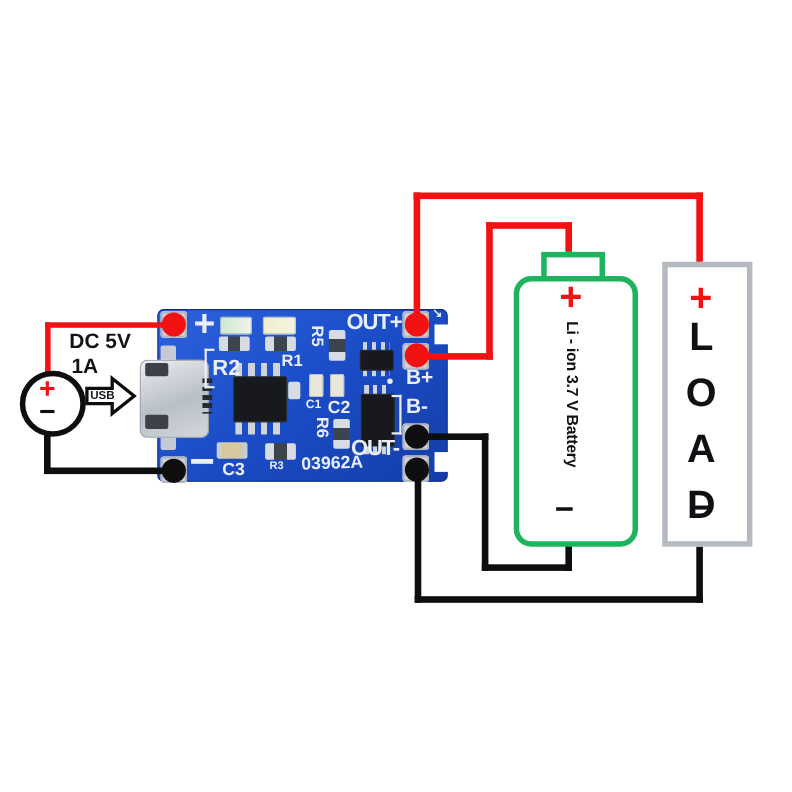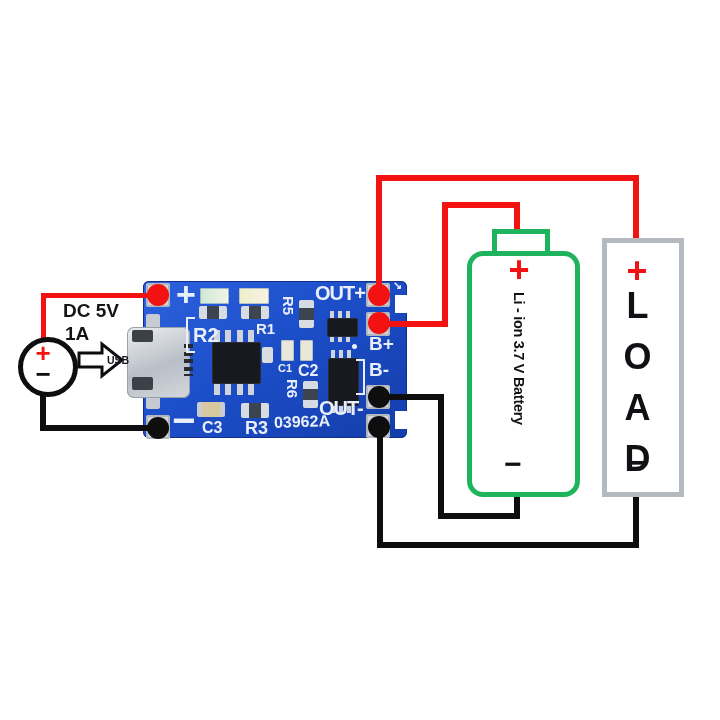--- a/index.html
+++ b/index.html
@@ -101,21 +101,21 @@
   <div class="silk" style="left:369px;top:334px;font-size:19px;">B+</div>
   <div class="silk" style="left:369px;top:360px;font-size:19px;">B-</div>
   <div class="silk" style="left:319px;top:398px;font-size:20px;letter-spacing:-1px;">OUT-</div>
   <div class="silk" style="left:193px;top:325px;font-size:20px;">R2</div>
   <div class="silk" style="left:256px;top:321px;font-size:15px;">R1</div>
   <div class="silk vert" style="left:281px;top:296px;font-size:15px;">R5</div>
   <div class="silk" style="left:278px;top:363px;font-size:11px;">C1</div>
   <div class="silk" style="left:298px;top:363px;font-size:16px;">C2</div>
   <div class="silk vert" style="left:285px;top:379px;font-size:15px;">R6</div>
   <div class="silk" style="left:202px;top:420px;font-size:16px;">C3</div>
-  <div class="silk" style="left:245px;top:419px;font-size:18px;">R3</div>
+  <div class="silk" style="left:245px;top:419px;font-size:10px;">R3</div>
   <div class="silk" style="left:274px;top:414px;font-size:16px;transform:rotate(-2deg);">03962A</div>
   <div class="silk" style="left:393px;top:280px;font-size:11px;">↘</div>
 
   <div class="wire wr" style="left:41px;top:293px;width:5px;height:47px;"></div>
   <div class="wire wr" style="left:41px;top:293px;width:121px;height:5px;"></div>
   <div class="wire wb" style="left:40px;top:385px;width:6px;height:44px;"></div>
   <div class="wire wb" style="left:40px;top:425px;width:122px;height:6px;"></div>
 
   <div class="wire wr" style="left:376px;top:175px;width:6px;height:122px;"></div>
   <div class="wire wr" style="left:376px;top:175px;width:263px;height:6px;"></div>
@@ -144,21 +144,21 @@
 
   <div class="abs" style="left:18px;top:337px;width:50px;height:50px;border:5px solid var(--wire-negative);border-radius:50%;background:#fff;"></div>
   <div class="txt cx" style="left:43px;top:340px;font-size:26px;color:var(--wire-positive);">+</div>
   <div class="txt cx" style="left:43px;top:361px;font-size:26px;color:var(--wire-negative);">−</div>
   <div class="txt" style="left:63px;top:301px;font-size:19px;color:#141414;">DC 5V</div>
   <div class="txt" style="left:65px;top:324px;font-size:19px;color:#141414;">1A</div>
 
   <svg class="abs" style="left:77px;top:340px;" width="48" height="40" viewBox="0 0 48 40">
     <polygon points="2,13 25,13 25,4 45,20 25,36 25,27 2,27" fill="#ffffff" stroke="#0d0d0d" stroke-width="3" stroke-linejoin="miter"></polygon>
   </svg>
-  <div class="txt" style="left:82px;top:355px;font-size:10.5px;color:#16181d;margin-left:25px;">USB</div>
+  <div class="txt" style="left:82px;top:355px;font-size:10.5px;color:#16181d;">USB</div>
 
   <div class="abs" style="left:492px;top:229px;width:48px;height:26px;border:5px solid var(--battery-outline);background:#fff;"></div>
   <div class="abs" style="left:467px;top:251px;width:103px;height:236px;border:5px solid var(--battery-outline);border-radius:16px;background:#fff;"></div>
   <div class="txt cx" style="left:519px;top:252px;font-size:36px;color:var(--wire-positive);">+</div>
   <div class="txt cx vert" style="left:519px;top:292px;font-size:14.5px;letter-spacing:-0.3px;color:#101114;">Li - ion 3.7 V Battery</div>
   <div class="txt cx" style="left:513px;top:449px;font-size:30px;color:#101114;">−</div>
 
   <div class="abs" style="left:602px;top:238px;width:72px;height:249px;border:5px solid var(--load-outline);background:#fff;"></div>
   <div class="txt cx" style="left:637px;top:253px;font-size:36px;color:var(--wire-positive);">+</div>
   <div class="txt cx upright" style="left:637px;top:285px;font-size:36px;letter-spacing:10px;color:#101114;">LOAD</div>

